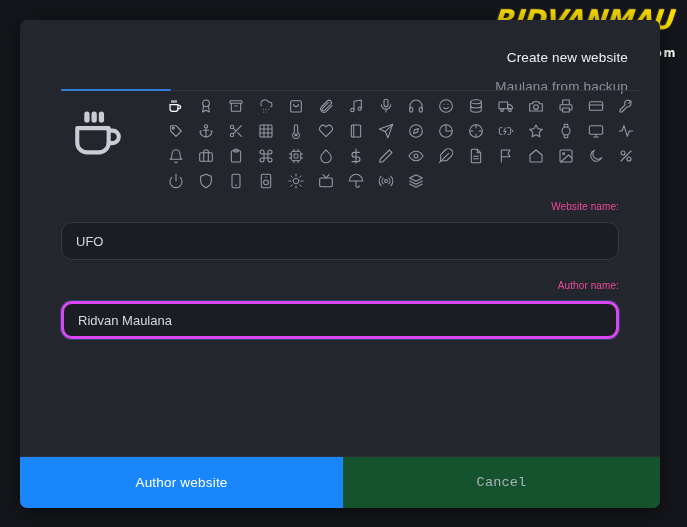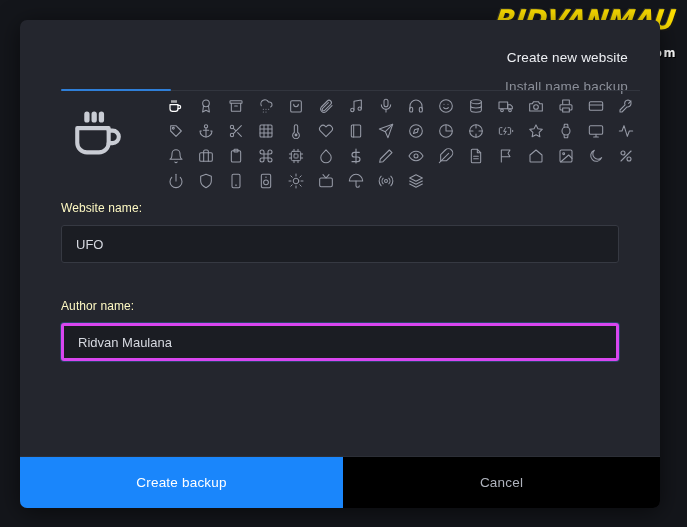--- a/index.html
+++ b/index.html
@@ -156,43 +156,44 @@
     justify-content: center;
     cursor: pointer;
     color: #969aa6;
   }
   .icon-cell.selected { color: #ffffff; }
   .icon-cell svg { display: block; }
 
   
   .field-group { margin-top: 8px; }
   .field-label {
-    font-size: 12px;
-    color: #fef9c3;
+    font-size: 10px;
+    color: #ec4899;
     margin-bottom: 10px;
     letter-spacing: 0.1px;
+    text-align: right;
   }
   .text-input {
     width: 100%;
     height: 38px;
     box-sizing: border-box;
     background: #1b1d23;
     border: 1px solid #363942;
-    border-radius: 3px;
+    border-radius: 11px;
     color: #d6d9e0;
     font-size: 13px;
     font-family: "Liberation Sans", sans-serif;
     padding: 0 14px;
     outline: none;
   }
   .text-input.focused {
     border: 3px solid #d946ef;
     box-shadow: 0 0 0 1px rgba(47,127,216,0.35);
   }
-  .field-group.second { margin-top: 36px; }
+  .field-group.second { margin-top: 20px; }
 
   
   .footer {
     flex: 0 0 auto;
     height: 51px;
     display: flex;
     border-top: 1px solid #2c2f37;
   }
   .btn-primary {
     flex: 0 0 323px;
@@ -202,49 +203,49 @@
     display: flex;
     align-items: center;
     justify-content: center;
     cursor: pointer;
     border: none;
     font-family: "Liberation Sans", sans-serif;
     letter-spacing: 0.2px;
   }
   .btn-secondary {
     flex: 1 1 auto;
-    background: #000000;
+    background: #14532d;
     color: #aeb2bc;
     font-size: 13.5px;
     display: flex;
     align-items: center;
     justify-content: center;
     cursor: pointer;
     border: none;
-    font-family: Liberation Sans, sans-serif;
+    font-family: Liberation Mono, monospace;
     letter-spacing: 0.2px;
   }
 </style>
 </head>
 <body>
 
 <div id="root">
 
   <div class="watermark">
     <span class="wm-main">RIDVANMAU</span>
     <span class="wm-sub">BLOG</span>
     <span class="wm-url">www.ridvanmau.com</span>
   </div>
 
   <div class="dialog">
 
     <div class="tabs">
       <div class="tabs-inner">
         <div class="tab active">Create new website</div>
-        <div class="tab">Install name backup</div>
+        <div class="tab">Maulana from backup</div>
       </div>
       <div class="tabs-divider"></div>
       <div class="tab-underline"></div>
     </div>
 
     <div class="body">
 
       <div class="icon-area">
 
         <div class="icon-preview">
@@ -622,18 +623,18 @@
       </div>
 
       <div class="field-group second">
         <div class="field-label">Author name:</div>
         <input class="text-input focused" type="text" value="Ridvan Maulana" style="">
       </div>
 
     </div>
 
     <div class="footer">
-      <button class="btn-primary">Create backup</button>
+      <button class="btn-primary">Author website</button>
       <button class="btn-secondary">Cancel</button>
     </div>
 
   </div>
 </div>
 
 </body></html>

